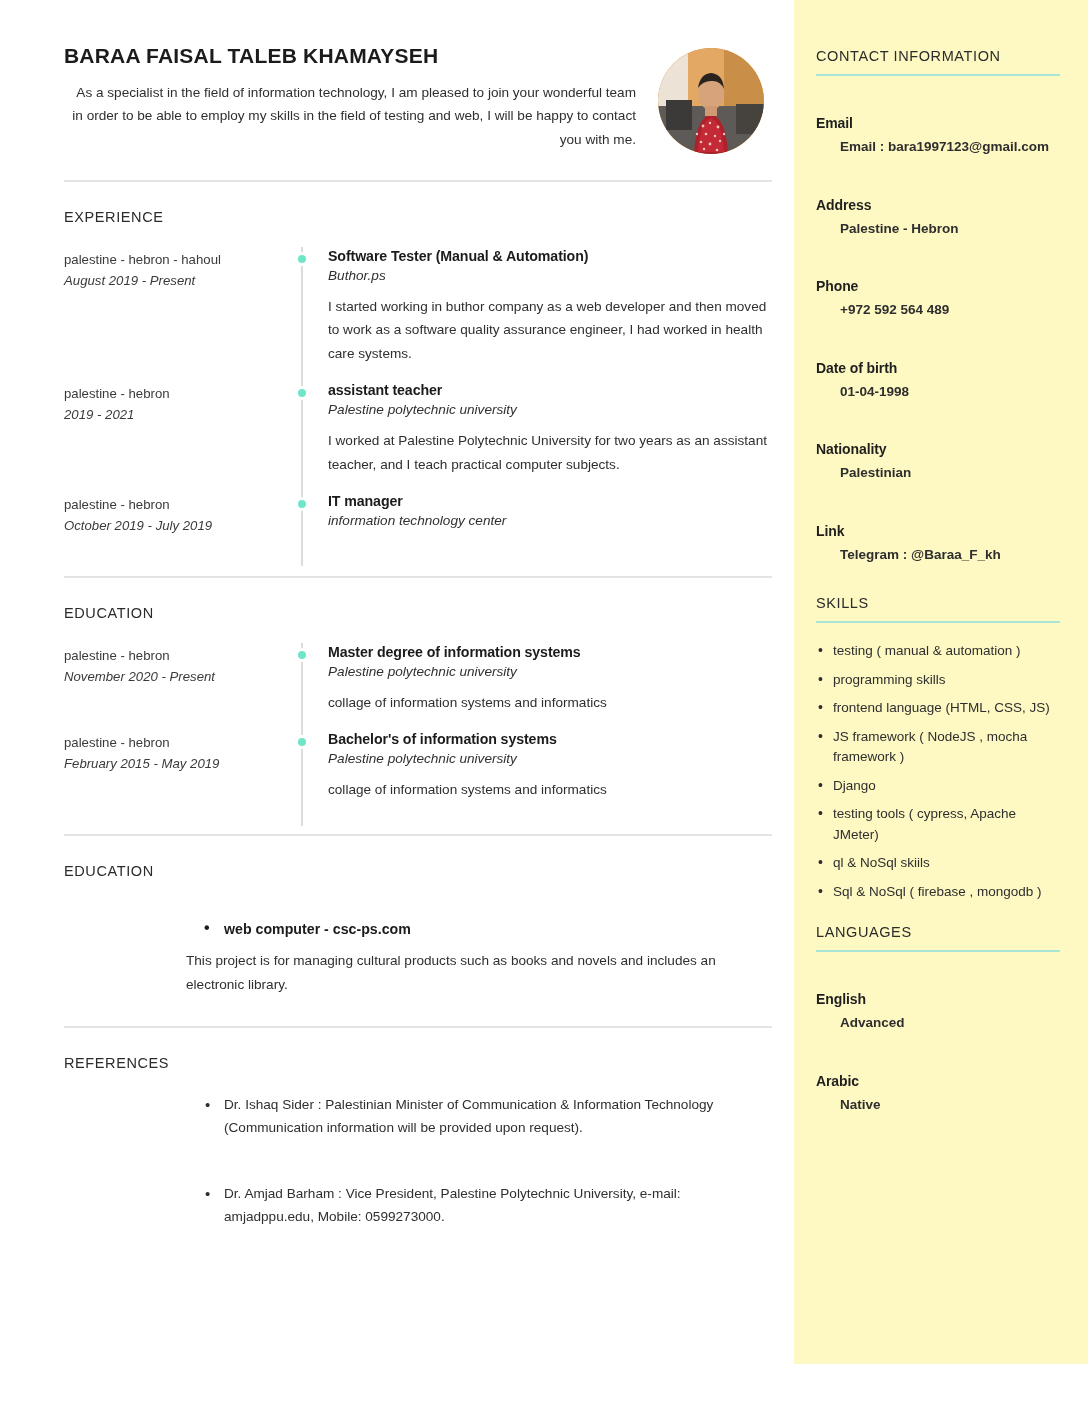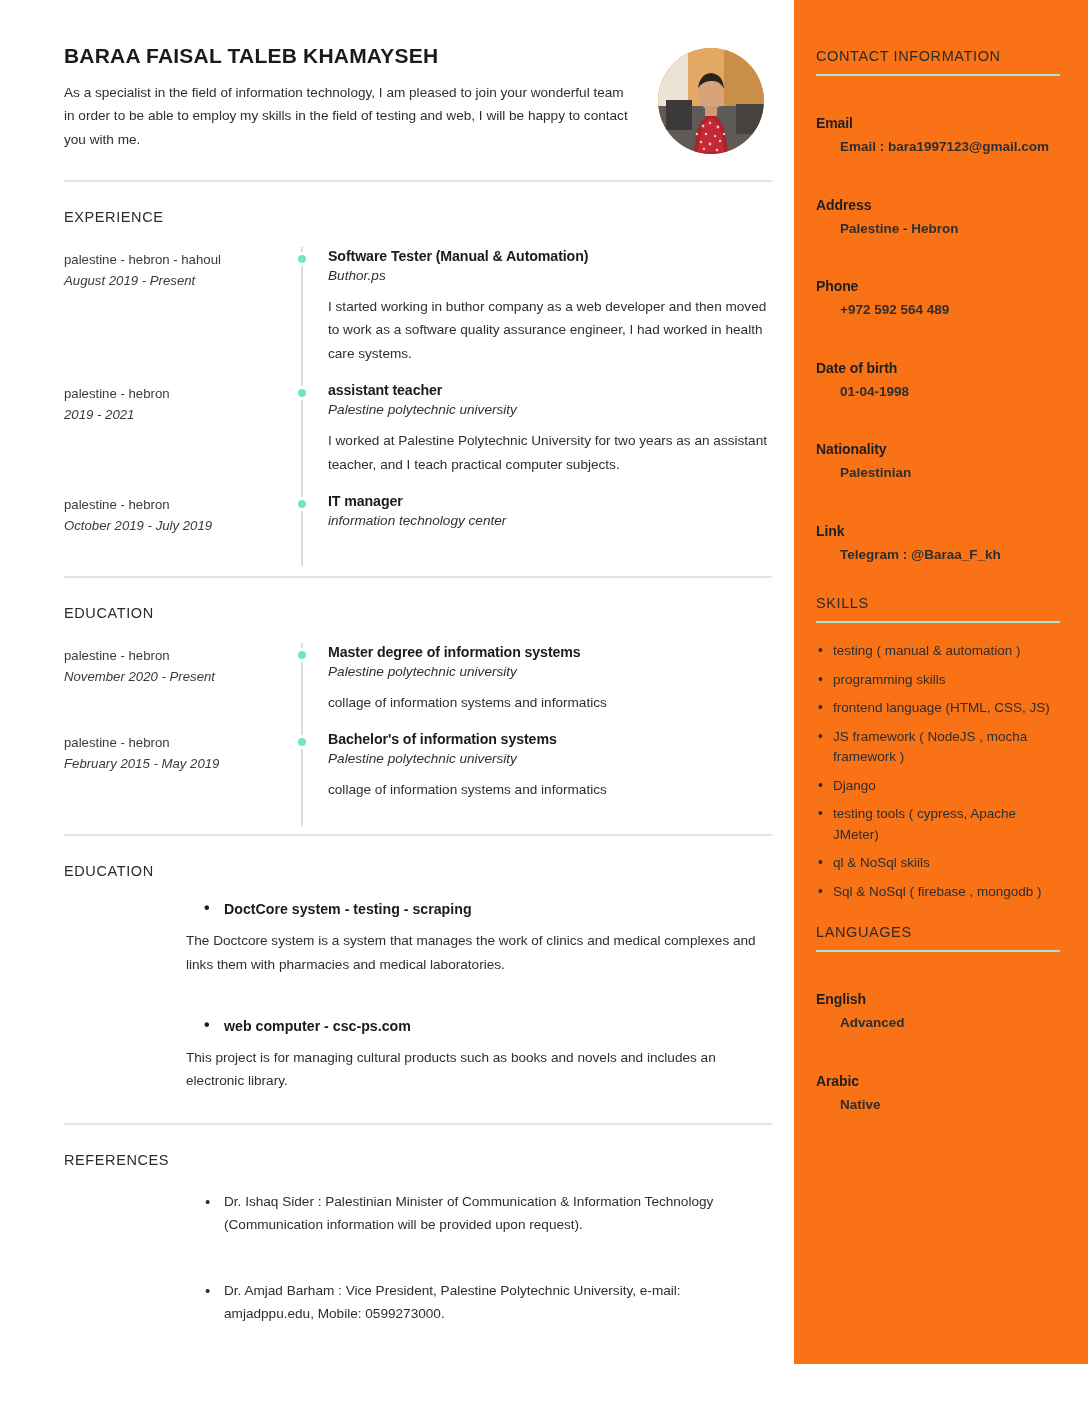--- a/index.html
+++ b/index.html
@@ -19,21 +19,21 @@
     overflow: hidden;
   }
 
   
   .sidebar {
     position: absolute;
     left: 794px;
     top: 0;
     width: 294px;
     height: 1390px;
-    background: #f97316;
+    background: #fef9c3;
     padding: 48px 28px 0 22px;
   }
 
   .side-section-title {
     font-size: 14.5px;
     letter-spacing: 0.6px;
     color: #2b2b2b;
     font-weight: 400;
     padding-bottom: 10px;
   }
@@ -105,20 +105,21 @@
     font-size: 21px;
     font-weight: bold;
     letter-spacing: 0.2px;
     color: #1b1b1b;
     margin-bottom: 13px;
   }
   .summary {
     font-size: 13.6px;
     line-height: 1.72;
     color: #2f2f2f;
+    text-align: right;
   }
 
   .avatar {
     width: 106px;
     height: 106px;
     border-radius: 50%;
     flex: 0 0 106px;
     overflow: hidden;
     position: relative;
     background: #d8923f;
@@ -393,24 +394,20 @@
       </div>
     </div>
 
     <div class="hr-wrap">
       <div class="hr" style="margin-top:8px;"></div>
     </div>
 
     <div class="inner">
       <div class="section-title">EDUCATION</div>
       <ul class="bullets">
-        <li>
-          <div class="b-title">DoctCore system - testing - scraping</div>
-          <div class="b-desc">The Doctcore system is a system that manages the work of clinics and medical complexes and links them with pharmacies and medical laboratories.</div>
-        </li>
         <li style="margin-top:42px;">
           <div class="b-title">web computer - csc-ps.com</div>
           <div class="b-desc">This project is for managing cultural products such as books and novels and includes an electronic library.</div>
         </li>
       </ul>
     </div>
 
     <div class="hr-wrap">
       <div class="hr" style="margin-top:26px;"></div>
     </div>

